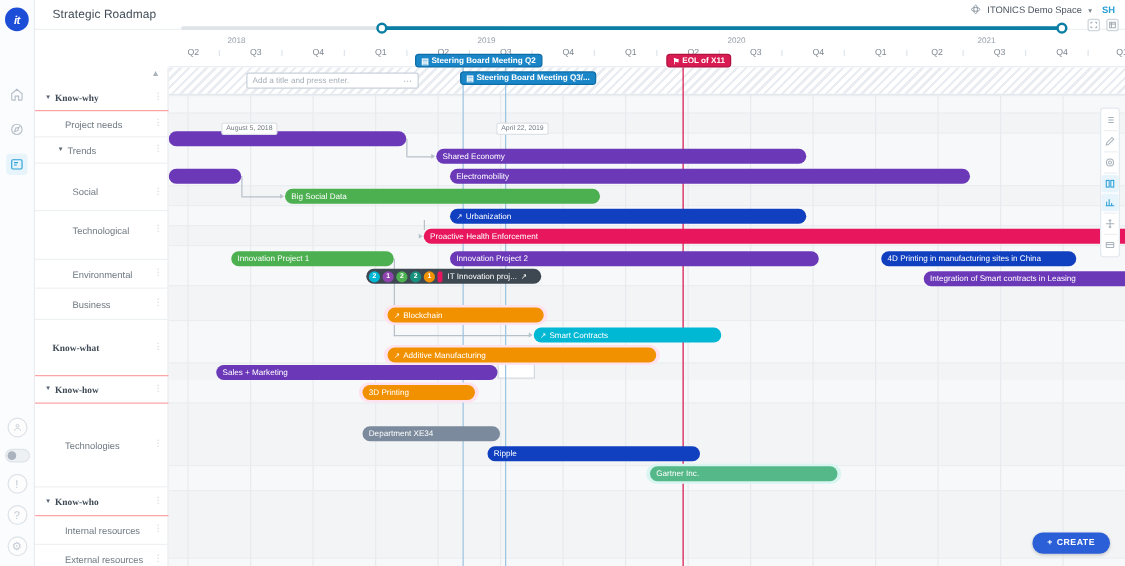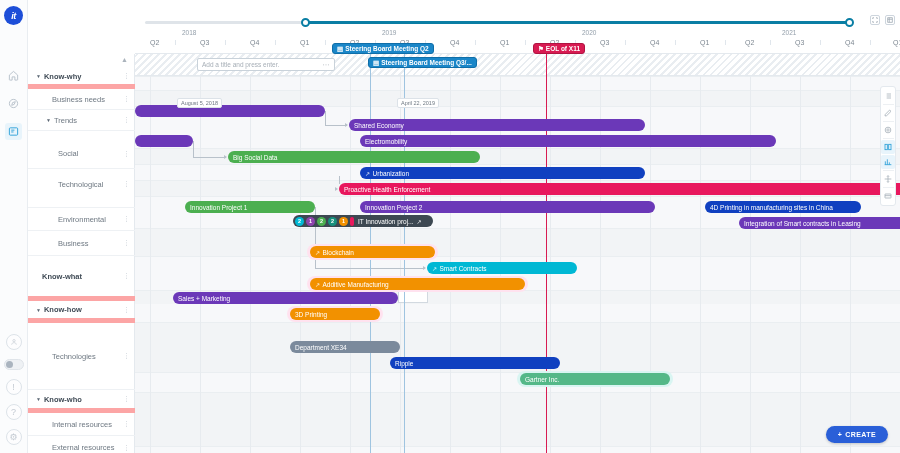--- a/index.html
+++ b/index.html
@@ -110,21 +110,21 @@
     background: #fff; border-right: 1px solid #e4e9ee;
   }
   .collapse-arrow {
     position: absolute; right: 6px; top: 2px; font-size: 7px; color: #aab3bc;
   }
   .srow {
     position: absolute; left: 0; width: 107px;
     border-bottom: 1px solid #eef1f4;
     display: flex; align-items: center;
   }
-  .srow.group { border-bottom: 5px solid #fca5a5; }
+  .srow.group { border-bottom: 1px solid #fca5a5; font-family: Liberation Serif, serif; }
   .srow-label { font-size: 7.5px; color: #6e7882; white-space: nowrap; }
   .srow.group .srow-label { color: #3f4a55; font-weight: bold; }
   .srow.sub .srow-label { color: #6e7882; }
   .tri { font-size: 5px; color: #5a6673; margin-right: 3px; }
   .dots { position: absolute; right: 5px; font-size: 7px; color: #c0c8d0; letter-spacing: 0; line-height: 0.8; }
 
   
   .canvas {
     position: absolute; left: 135px; top: 54px; width: 765px; height: 399px;
     background: #f7f8fa; overflow: hidden;
@@ -245,20 +245,34 @@
             <path d="M5 20c0-3.5 3-6 7-6s7 2.5 7 6"></path>
         </svg>
       </div>
       <div class="nav-toggle"></div>
       <div class="nav-ic-circ">!</div>
       <div class="nav-ic-circ">?</div>
       <div class="nav-ic-circ">⚙</div>
     </div>
   </div>
 
+  <div class="header">
+    <div class="page-title">Strategic Roadmap</div>
+    <div class="header-right">
+      <span class="space-ic">
+        <svg width="9" height="9" viewBox="0 0 24 24" fill="none" stroke="currentColor" stroke-width="2">
+          <ellipse cx="12" cy="12" rx="9" ry="4"></ellipse>
+            <ellipse cx="12" cy="12" rx="4" ry="9"></ellipse>
+        </svg>
+      </span>
+      <span class="space-name">ITONICS Demo Space</span>
+      <span class="caret">▾</span>
+      <span class="avatar-sh">SH</span>
+    </div>
+  </div>
 
   <div class="slider-row">
     <div class="slider-track"></div>
     <div class="slider-fill"></div>
     <div class="slider-knob knob-a"></div>
     <div class="slider-knob knob-b"></div>
   </div>
   <div class="tl-btns">
     <div class="tl-btn">
       <svg width="6" height="6" viewBox="0 0 24 24" fill="none" stroke="currentColor" stroke-width="3">
@@ -336,21 +350,21 @@
 
   <div class="sidebar">
     <div class="collapse-arrow">▲</div>
     <div id="sidebar-rows" style="position:absolute; left:0; top:14px; width:107px;">
         <div class="srow group" style="top: 0px; height: 21px; padding-left: 8px;">
           <span class="tri">▼</span>
           <span class="srow-label">Know-why</span>
           <span class="dots">⋮</span>
         </div>
         <div class="srow sub" style="top: 21px; height: 21px; padding-left: 24px;">
-          <span class="srow-label">Business needs</span>
+          <span class="srow-label">Project needs</span>
           <span class="dots">⋮</span>
         </div>
         <div class="srow sub" style="top: 42px; height: 21px; padding-left: 18px;">
           <span class="tri">▼</span>
           <span class="srow-label">Trends</span>
           <span class="dots">⋮</span>
         </div>
         <div class="srow sub" style="top: 71px; height: 30px; padding-left: 30px;">
           <span class="srow-label">Social</span>
           <span class="dots">⋮</span>

